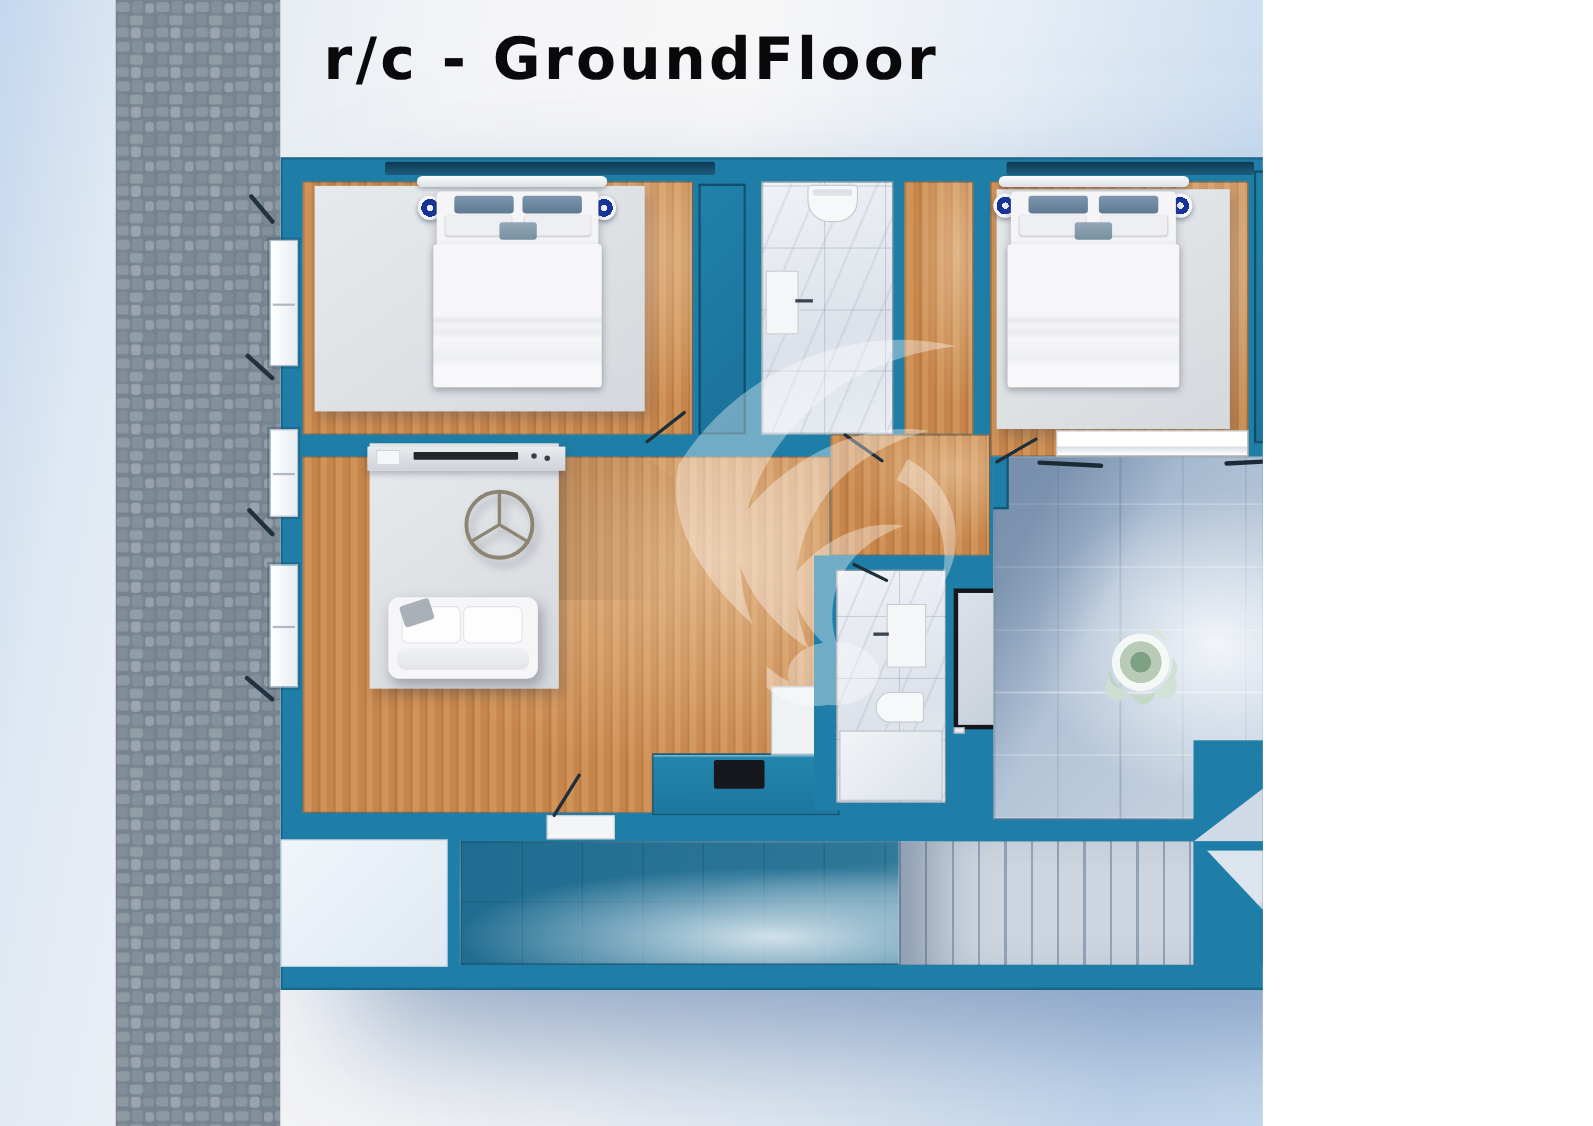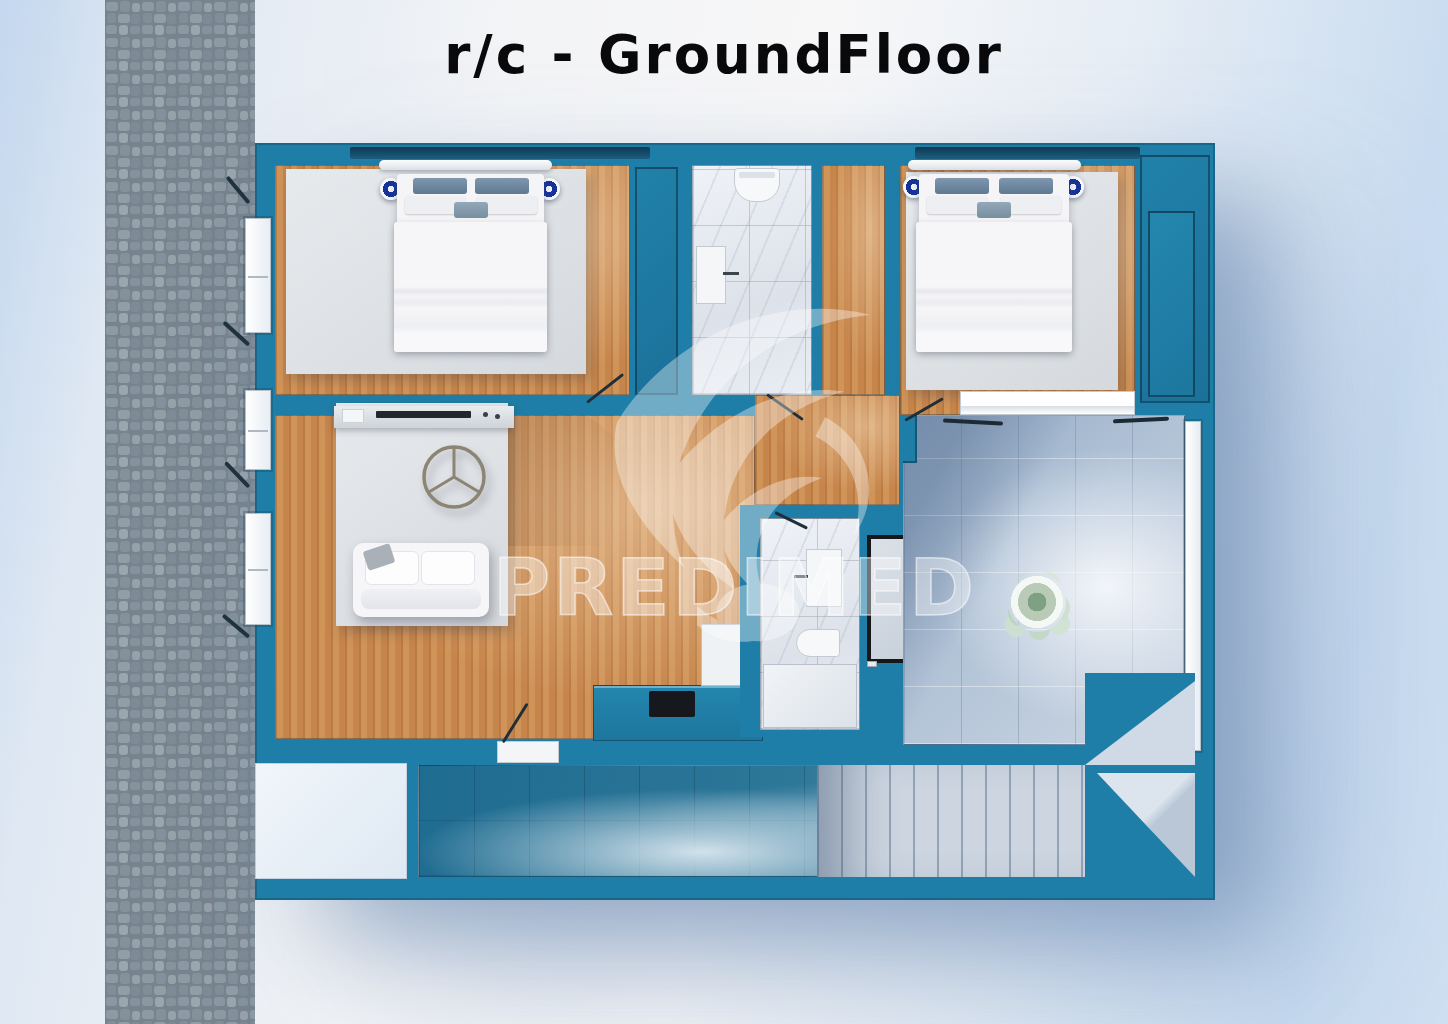--- a/index.html
+++ b/index.html
@@ -1,16 +1,16 @@
 <!DOCTYPE html>
 <html><head>
 <meta charset="utf-8">
 <style>
   html,body{margin:0;padding:0;}
-  .stage{position:relative;width:1448px;height:1024px;overflow:hidden;
+  .stage{position:relative;width:1148px;height:1024px;overflow:hidden;
     font-family:"Liberation Sans",sans-serif;
     background:linear-gradient(100deg,#c3d7ee 0%,#dfe8f3 10%,#f3f4f6 32%,#f7f7f8 52%,#e6edf5 70%,#c9dcf0 90%,#cfe0f2 100%);}
 
   
   .title{position:absolute;top:24px;left:0;width:100%;text-align:center;
     font-family:"DejaVu Sans","Liberation Sans",sans-serif;
     font-size:53px;font-weight:800;letter-spacing:3px;color:#0a0a0c;}
 
   
   .stone{position:absolute;left:105px;top:0;width:150px;height:1024px;}
@@ -273,15 +273,14 @@
   <svg class="wm-bird" width="320" height="388" viewBox="0 0 200 240">
     <g fill="#ffffff">
       <path d="M20,95 C55,40 120,14 178,28 C125,34 85,62 65,105 C52,133 52,160 62,186 C36,162 12,130 20,95 Z"></path>
       <path d="M52,130 C80,90 125,70 162,76 C125,86 100,108 90,140 C84,162 86,182 94,200 C70,184 50,158 52,130 Z"></path>
       <path d="M84,160 C100,138 126,126 148,130 C126,138 112,152 108,172 C106,184 108,196 114,206 C98,196 84,178 84,160 Z"></path>
       <path d="M150,92 C178,106 186,142 168,166 C176,142 168,116 144,104 Z"></path>
       <ellipse cx="108" cy="214" rx="26" ry="18"></ellipse>
       <path d="M70,210 C84,222 102,228 120,226 C104,236 84,234 70,222 Z"></path>
     </g>
   </svg>
-  <div class="wm-text">PREDIMED</div>
 
 </div>
 
 </body></html>

